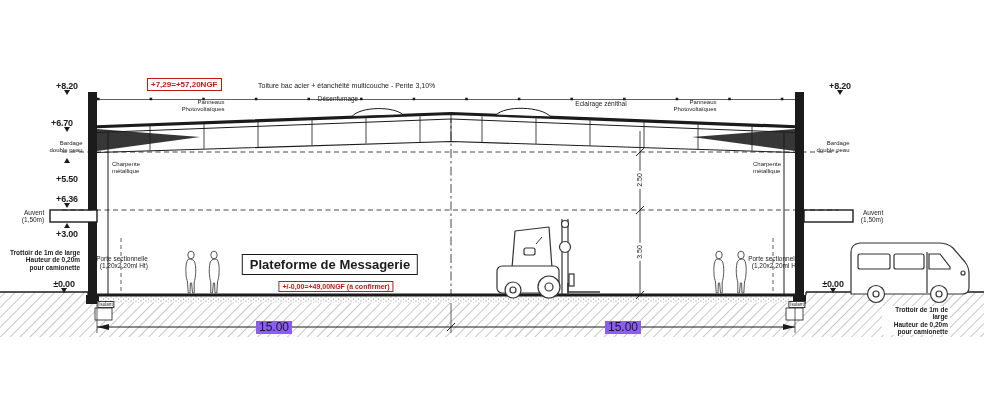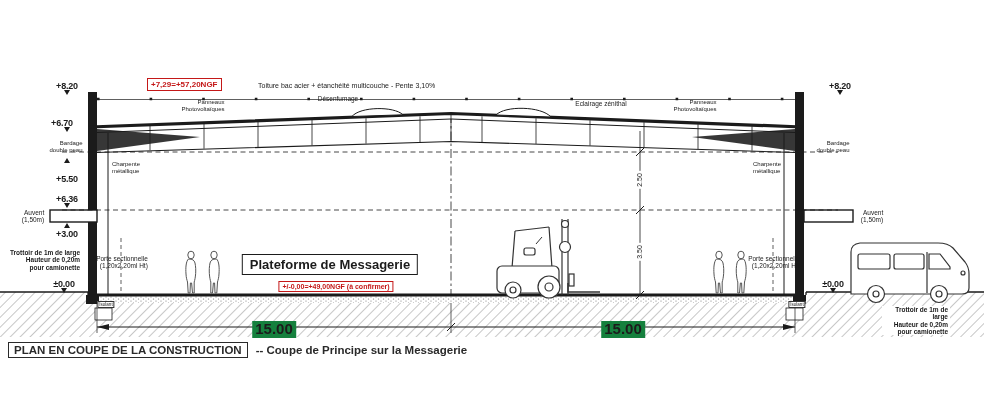--- a/index.html
+++ b/index.html
@@ -15,21 +15,21 @@
   .sb{font-weight:600;}
   .wbg{background:#fff;padding:0 2px;}
   .tri{position:absolute;width:0;height:0;border-left:3.5px solid transparent;border-right:3.5px solid transparent;}
   .tri.down{border-top:5px solid #1b1b1b;}
   .tri.up{border-bottom:5px solid #1b1b1b;}
   .redbox{position:absolute;color:#c41818;border:1px solid #c41818;background:#fff;
           font-weight:bold;padding:1px 3px;white-space:nowrap;}
   .platbox{position:absolute;border:1.5px solid #1b1b1b;background:#fff;font-weight:bold;
            font-size:13px;padding:2px 7px;white-space:nowrap;transform:translateX(-50%);}
   .rot{transform:translate(-50%,-50%) rotate(-90deg);font-size:7px;background:#fff;padding:0 2px;white-space:nowrap;}
-  .dimtxt{font-size:15px;font-weight:bold;background:#15803d;padding:0 3px;white-space:nowrap;}
+  .dimtxt{font-size:12px;font-weight:normal;background:#8b5cf6;padding:0 3px;white-space:nowrap;}
   .footer{position:absolute;display:flex;gap:8px;align-items:center;font-weight:bold;
           font-size:11.5px;color:#2a2a2a;white-space:nowrap;}
   .titlebox{border:1.5px solid #2a2a2a;padding:1px 5px;}
   .tag{font-size:4.5px;border:0.5px solid #333;background:#fff;padding:0 1px;white-space:nowrap;}
 </style>
 </head>
 <body>
 
 <div class="stage">
 
@@ -190,18 +190,14 @@
   <div class="platbox" style="left:330px;top:254px;">Plateforme de Messagerie</div>
   <div class="redbox" style="left:336px;top:281px;font-size:7px;transform:translateX(-50%);">+/-0,00=+49,00NGF (à confirmer)</div>
   <div class="lbl tag" style="left:106px;top:301px;transform:translateX(-50%);">Isolant</div>
   <div class="lbl tag" style="left:797px;top:301px;transform:translateX(-50%);">Isolant</div>
 
   <div class="lbl rot" style="left:640px;top:180px;">2.50</div>
   <div class="lbl rot" style="left:640px;top:252px;">3.50</div>
   <div class="lbl dimtxt c" style="left:274px;top:321px;">15.00</div>
   <div class="lbl dimtxt c" style="left:623px;top:321px;">15.00</div>
 
-  <div class="footer" style="left:8px;top:342px;">
-    <span class="titlebox">PLAN EN COUPE DE LA CONSTRUCTION</span>
-    <span>-- Coupe de Principe sur la Messagerie</span>
-  </div>
 
 </div>
 
 </body></html>

